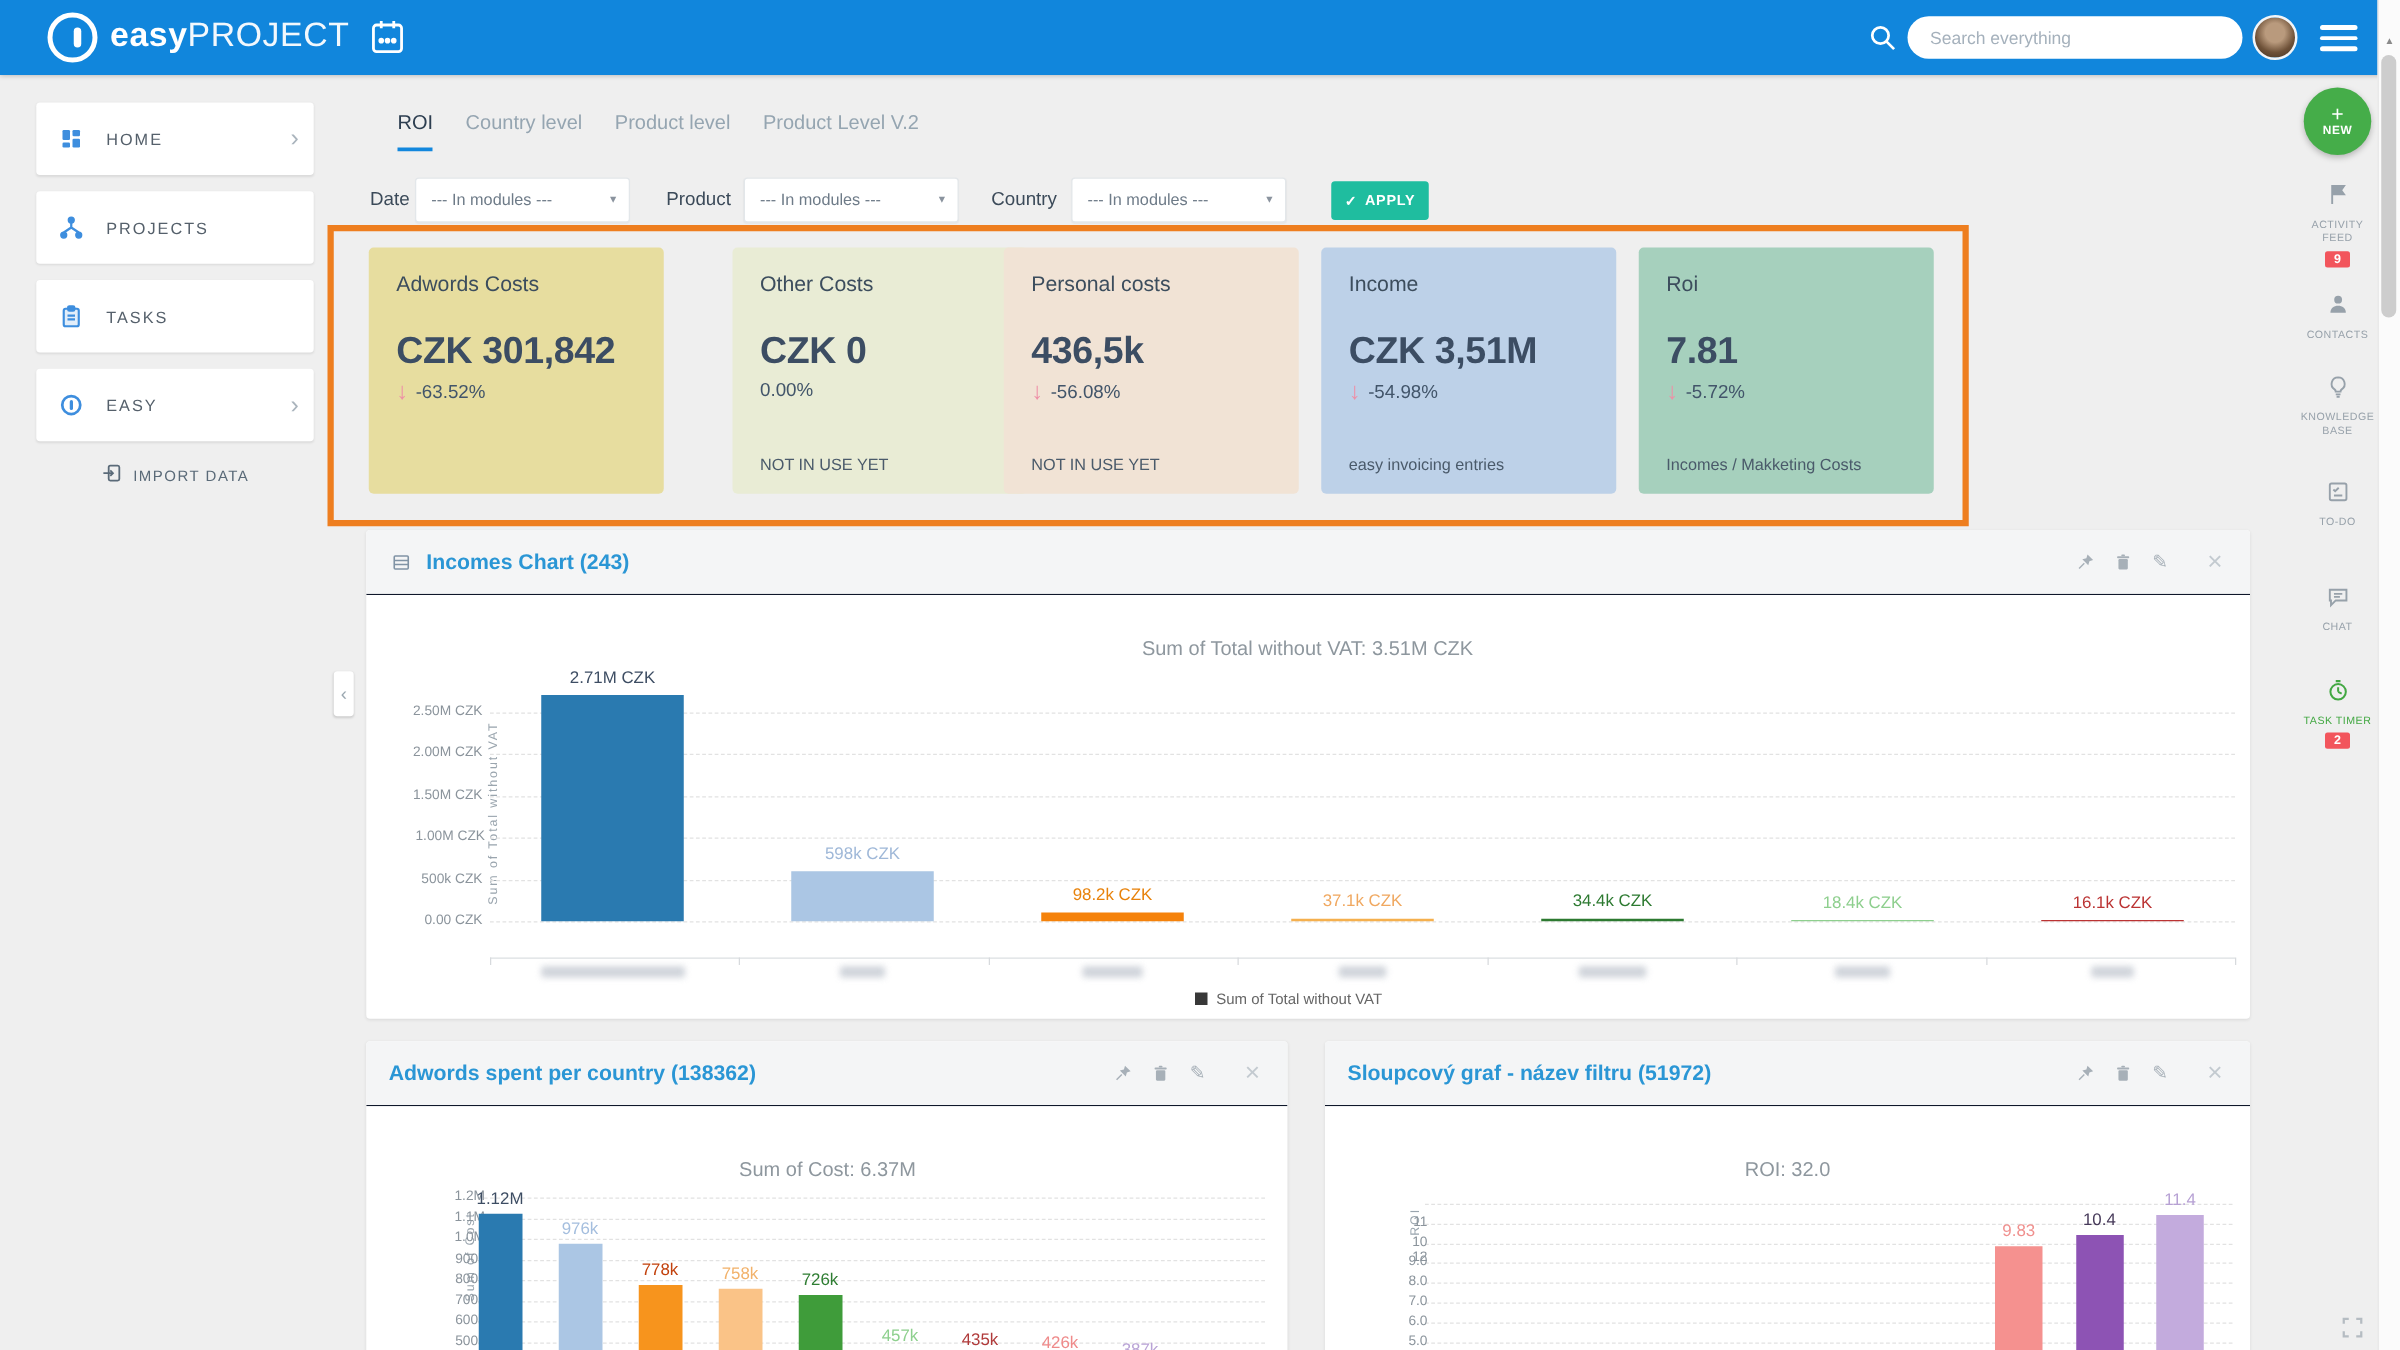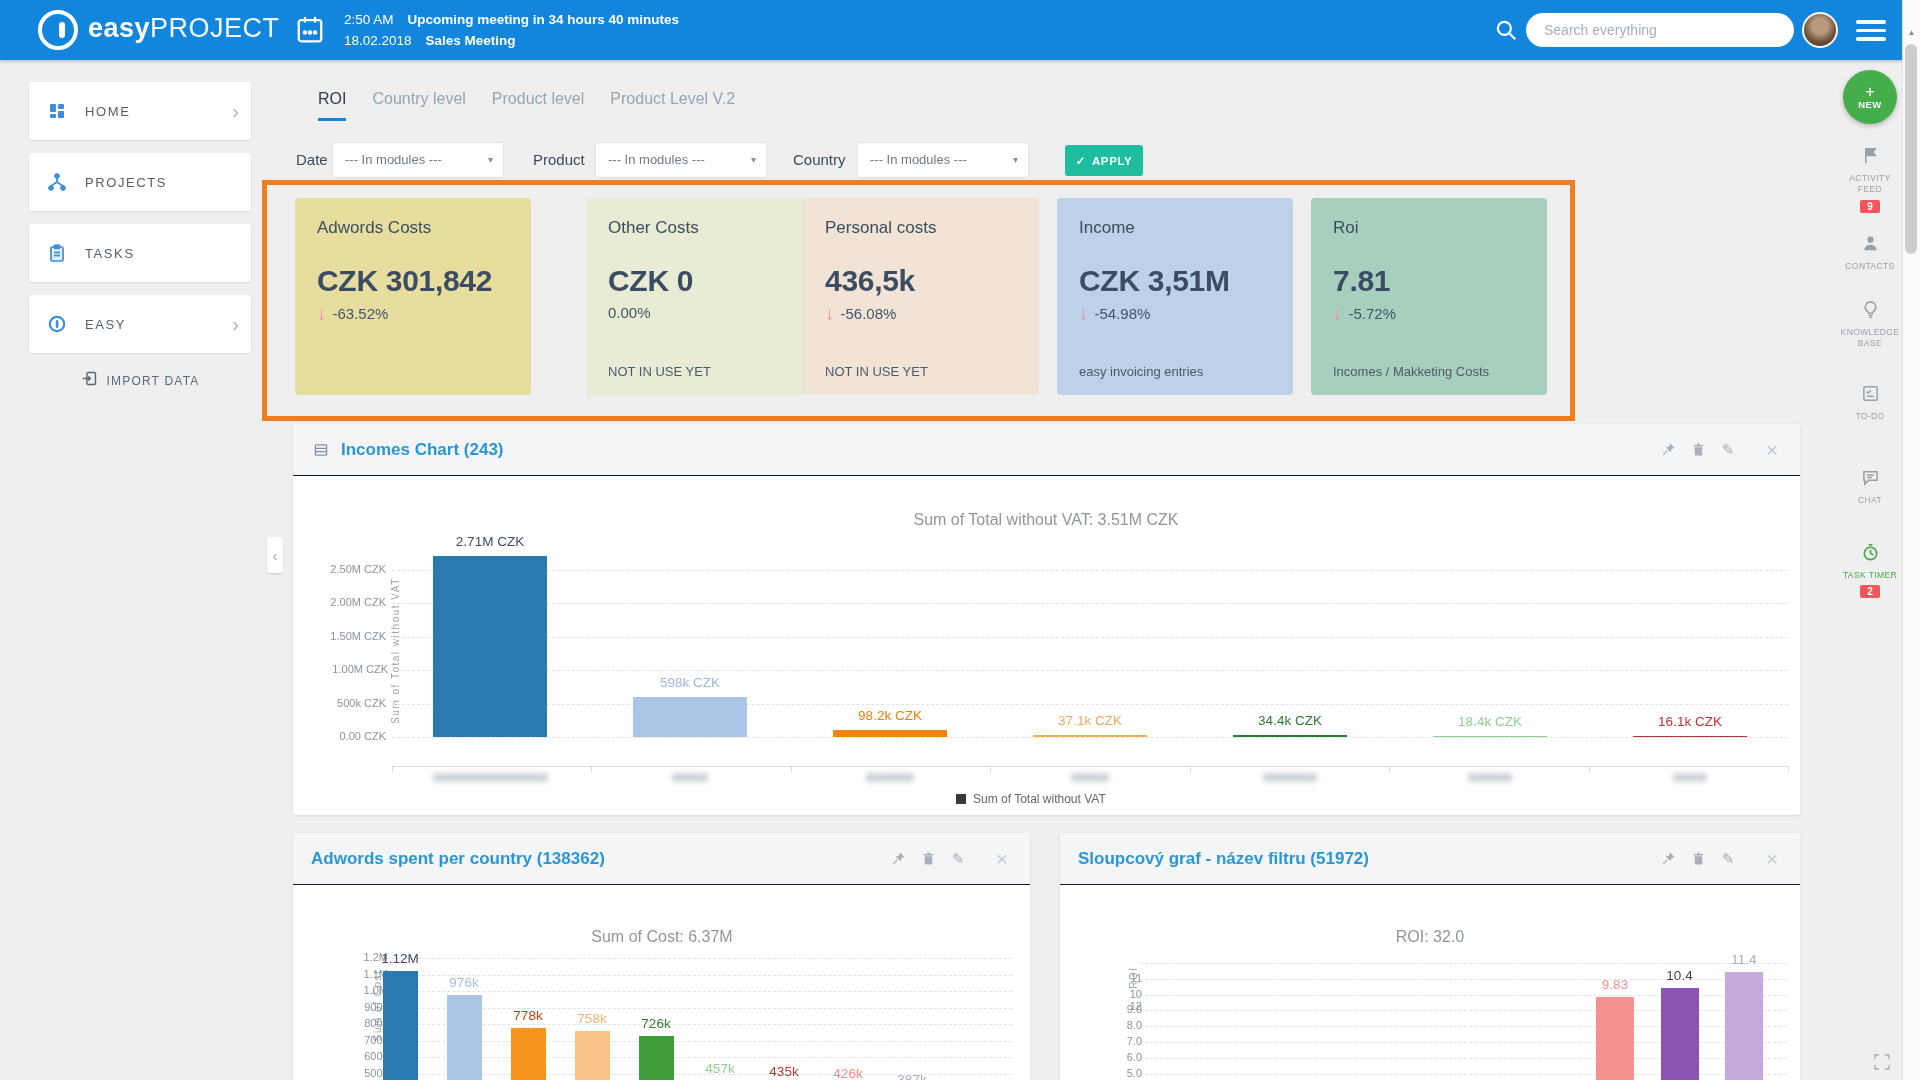--- a/index.html
+++ b/index.html
@@ -116,30 +116,20 @@
     <div class="logo-text"><b>easy</b><span>PROJECT</span></div>
     <div class="cal-icon">
       <svg width="28" height="30" viewBox="0 0 22 24" fill="none" stroke="#fff" stroke-width="1.8">
         <rect x="2" y="4" width="18" height="17" rx="2"></rect>
           <line x1="7" y1="1.5" x2="7" y2="6"></line>
           <line x1="15" y1="1.5" x2="15" y2="6"></line>
         <circle cx="7" cy="14" r="0.9" fill="#fff"></circle>
           <circle cx="11" cy="14" r="0.9" fill="#fff"></circle>
           <circle cx="15" cy="14" r="0.9" fill="#fff"></circle>
       </svg>
-    </div>
-    <div class="timeblock">
-      <div class="row">
-          <span>2:50 AM</span>
-          <span class="strong">Upcoming meeting in 34 hours 40 minutes</span>
-        </div>
-      <div class="row">
-          <span>18.02.2018</span>
-          <span class="strong">Sales Meeting</span>
-        </div>
     </div>
     <div class="search-ico">
       <svg width="24" height="24" viewBox="0 0 22 22" fill="none" stroke="#fff" stroke-width="2">
         <circle cx="9.5" cy="9.5" r="6"></circle>
           <line x1="14" y1="14" x2="19.5" y2="19.5"></line>
       </svg>
     </div>
     <div class="search-box">
       <input type="text" placeholder="Search everything" style="">
     </div>

